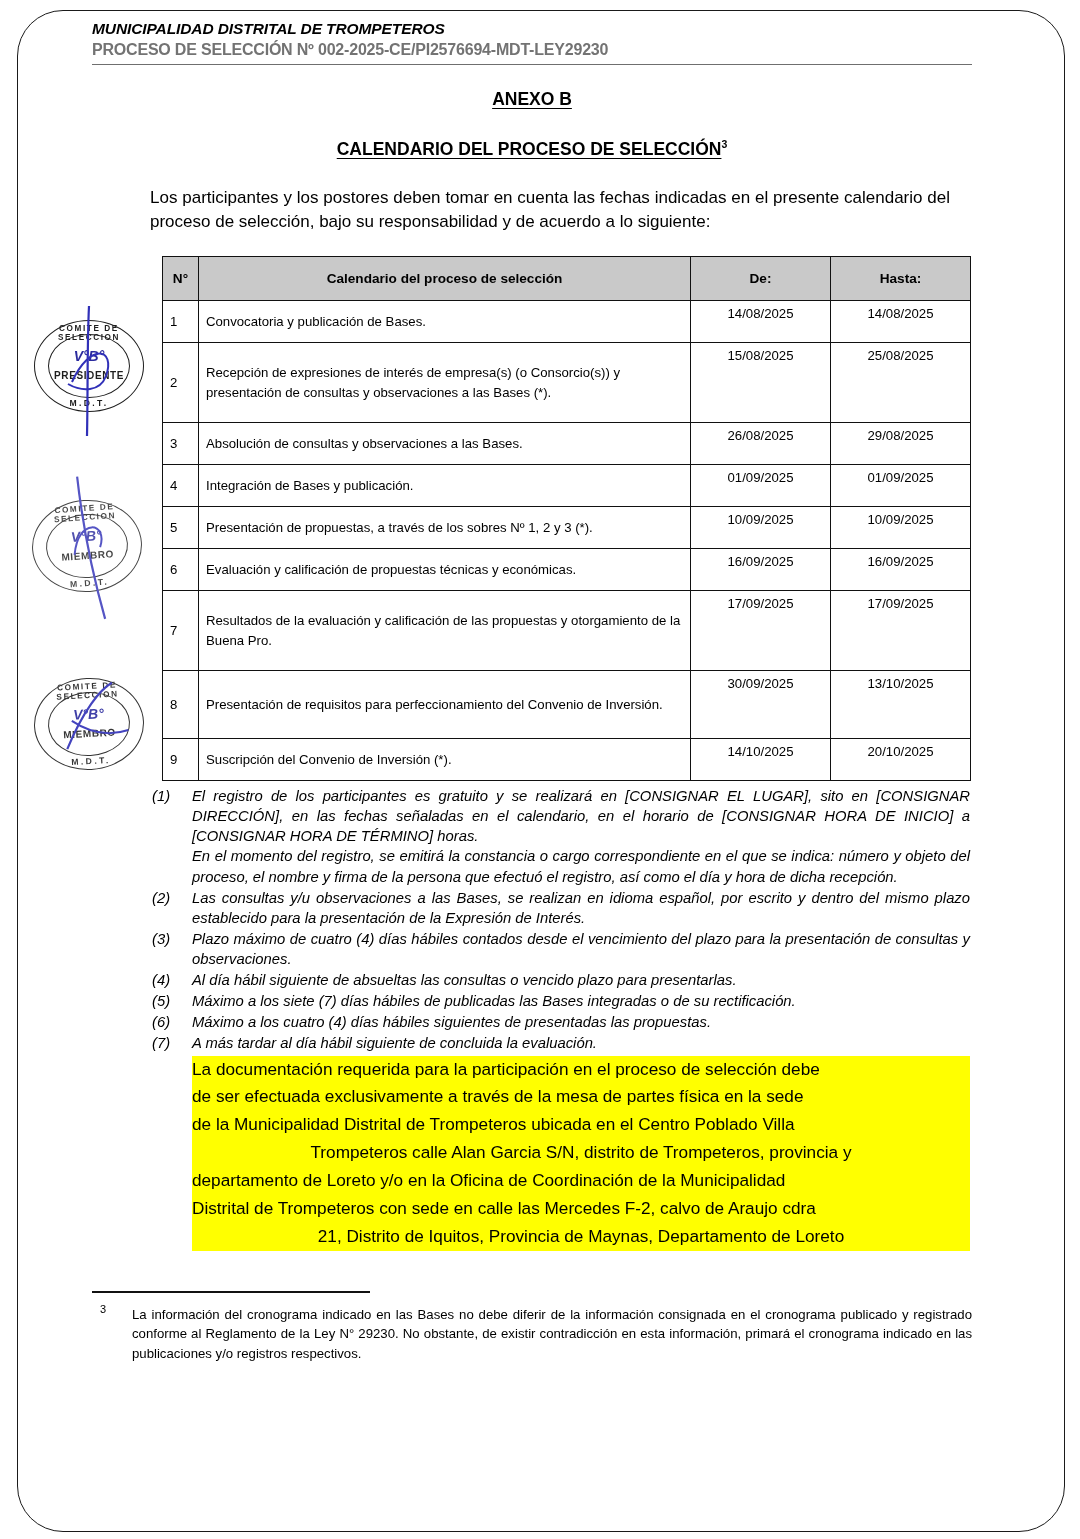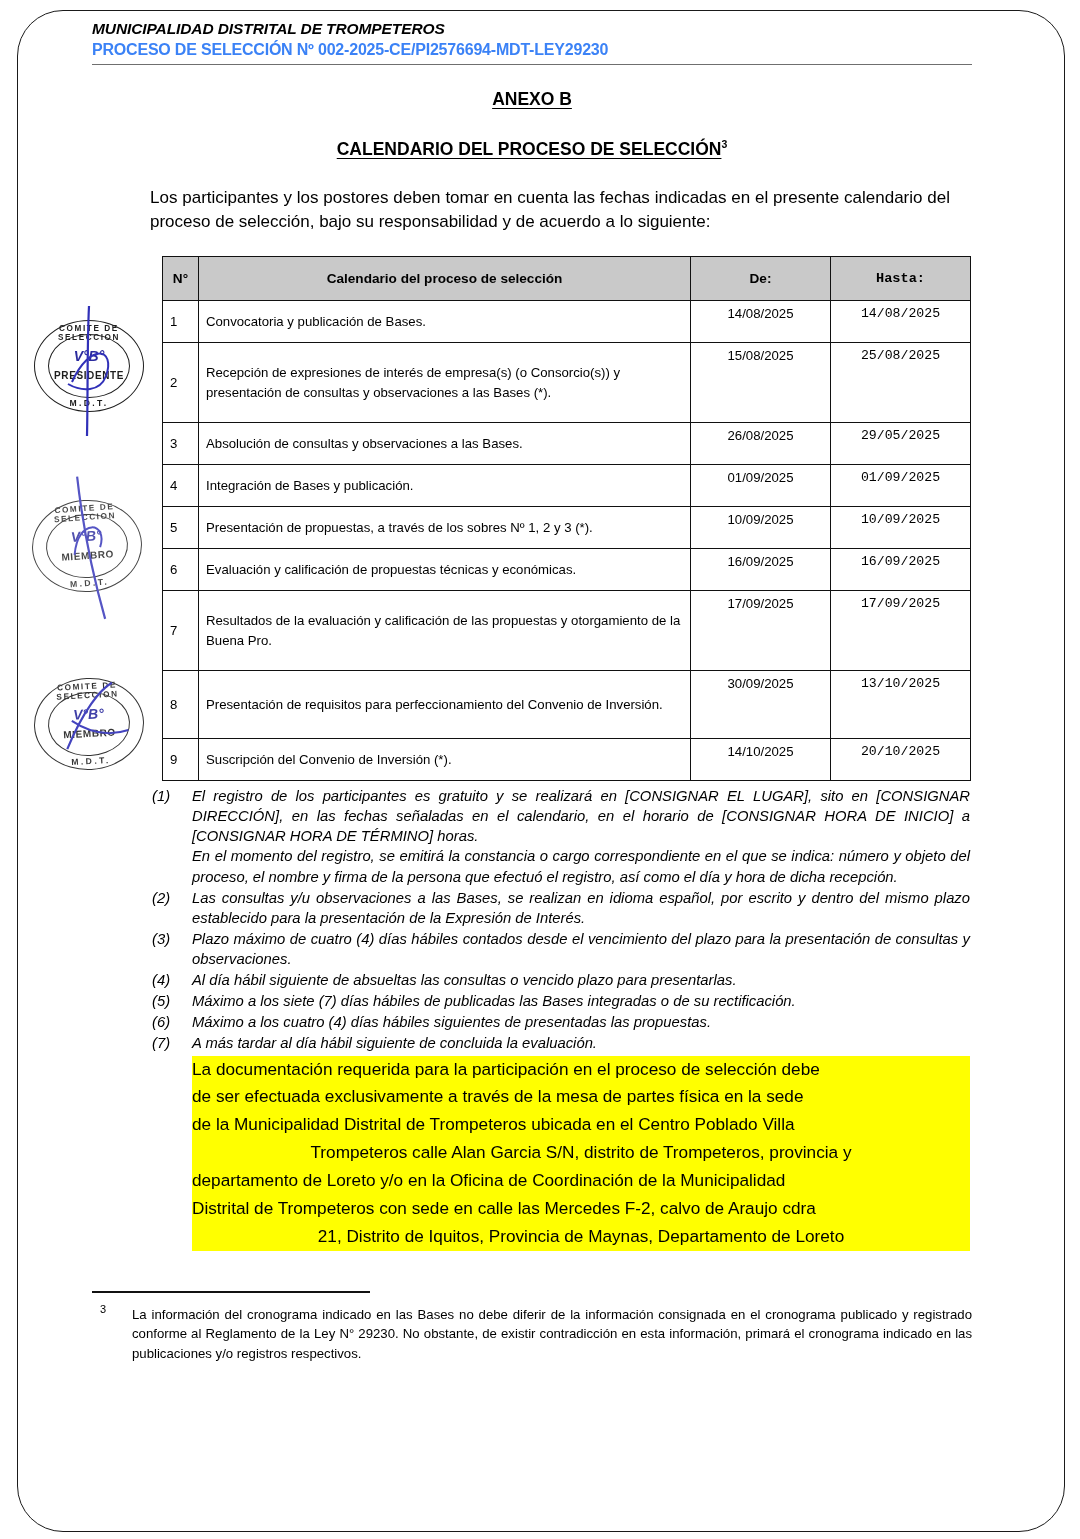--- a/index.html
+++ b/index.html
@@ -37,21 +37,21 @@
     font-weight: 700;
     font-size: 15.5px;
     letter-spacing: -0.1px;
     color: #000;
     white-space: nowrap;
   }
   .hdr-line2 {
     font-weight: 700;
     font-size: 16px;
     letter-spacing: -0.2px;
-    color: #3b82f6;
+    color: #737373;
     margin-top: 3px;
     white-space: nowrap;
   }
   .hdr-rule {
     margin-top: 5px;
     border-bottom: 1.4px solid #6f6f6f;
     width: 880px;
   }
 
   
@@ -98,21 +98,21 @@
     background: #c9c9c9;
     font-weight: 700;
     text-align: center;
     height: 44px;
     vertical-align: middle;
     font-size: 13.6px;
   }
   .c-num  { width: 36px;  text-align: left;   vertical-align: middle; }
   .c-desc { width: 492px; text-align: left;   vertical-align: middle; }
   .c-de   { width: 140px; text-align: center; vertical-align: top; }
-  .c-ha   { width: 140px; text-align: center; vertical-align: top; font-family: Liberation Mono, monospace; }
+  .c-ha   { width: 140px; text-align: center; vertical-align: top; }
   tbody tr td.c-num { font-size: 13.2px; }
   tbody tr.h1 td { height: 42px; }
   tbody tr.h2 td { height: 68px; }
   tbody tr.h3 td { height: 80px; }
   .c-desc .txt { line-height: 1.5; }
 
   
   ol.notes {
     list-style: none;
     margin: 5px 0 0 60px;
@@ -308,21 +308,21 @@
         <tr class="h3">
           <td class="c-num">2</td>
           <td class="c-desc"><span class="txt">Recepción de expresiones de interés de empresa(s) (o Consorcio(s)) y presentación de consultas y observaciones a las Bases (*).</span></td>
           <td class="c-de">15/08/2025</td>
           <td class="c-ha">25/08/2025</td>
         </tr>
         <tr class="h1">
           <td class="c-num">3</td>
           <td class="c-desc"><span class="txt">Absolución de consultas y observaciones a las Bases.</span></td>
           <td class="c-de">26/08/2025</td>
-          <td class="c-ha">29/05/2025</td>
+          <td class="c-ha">29/08/2025</td>
         </tr>
         <tr class="h1">
           <td class="c-num">4</td>
           <td class="c-desc"><span class="txt">Integración de Bases y publicación.</span></td>
           <td class="c-de">01/09/2025</td>
           <td class="c-ha">01/09/2025</td>
         </tr>
         <tr class="h1">
           <td class="c-num">5</td>
           <td class="c-desc"><span class="txt">Presentación de propuestas, a través de los sobres Nº 1, 2 y 3 (*).</span></td>

